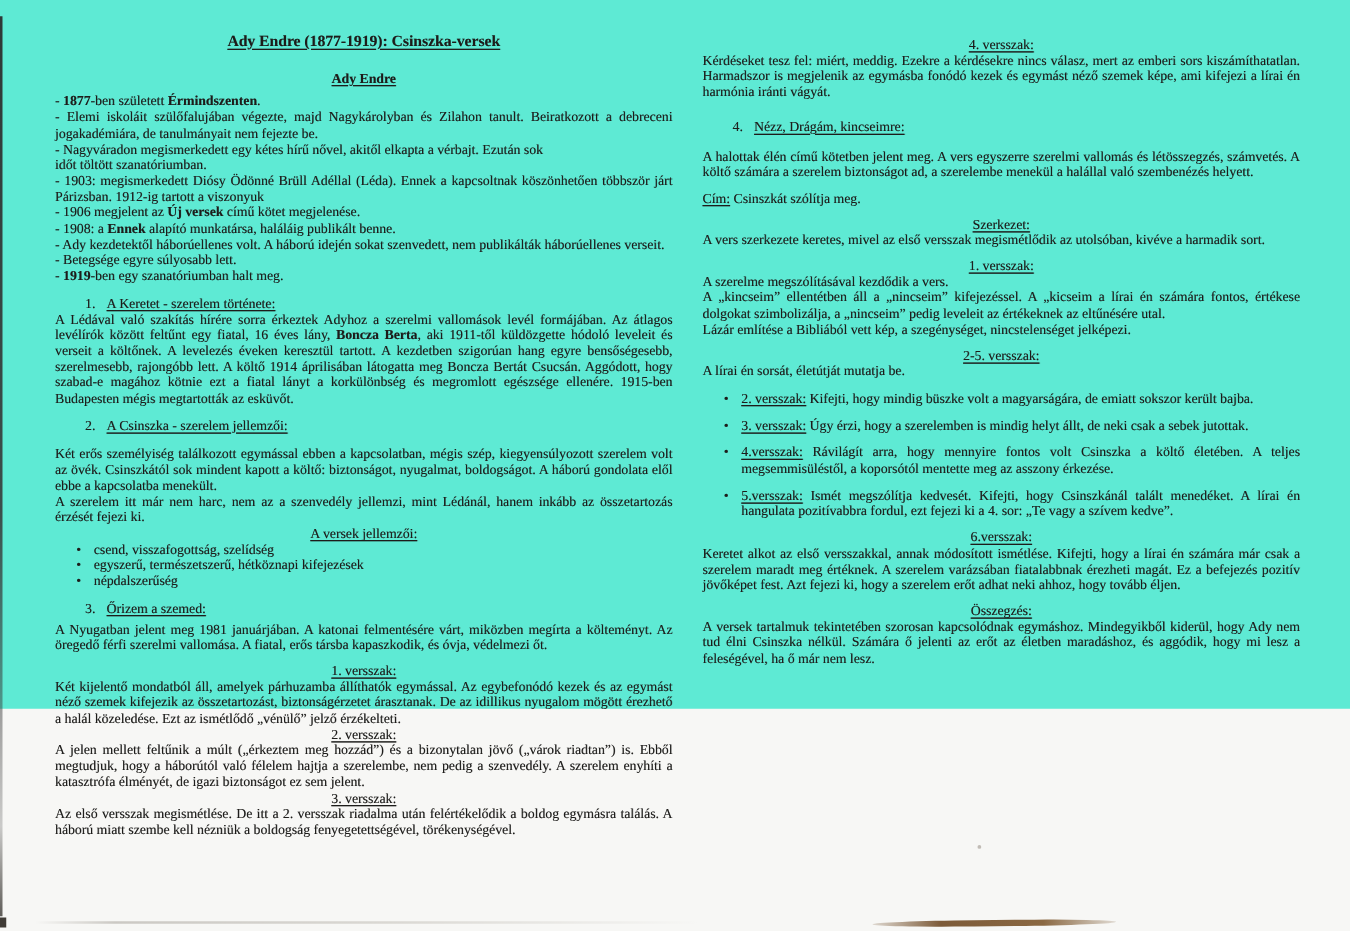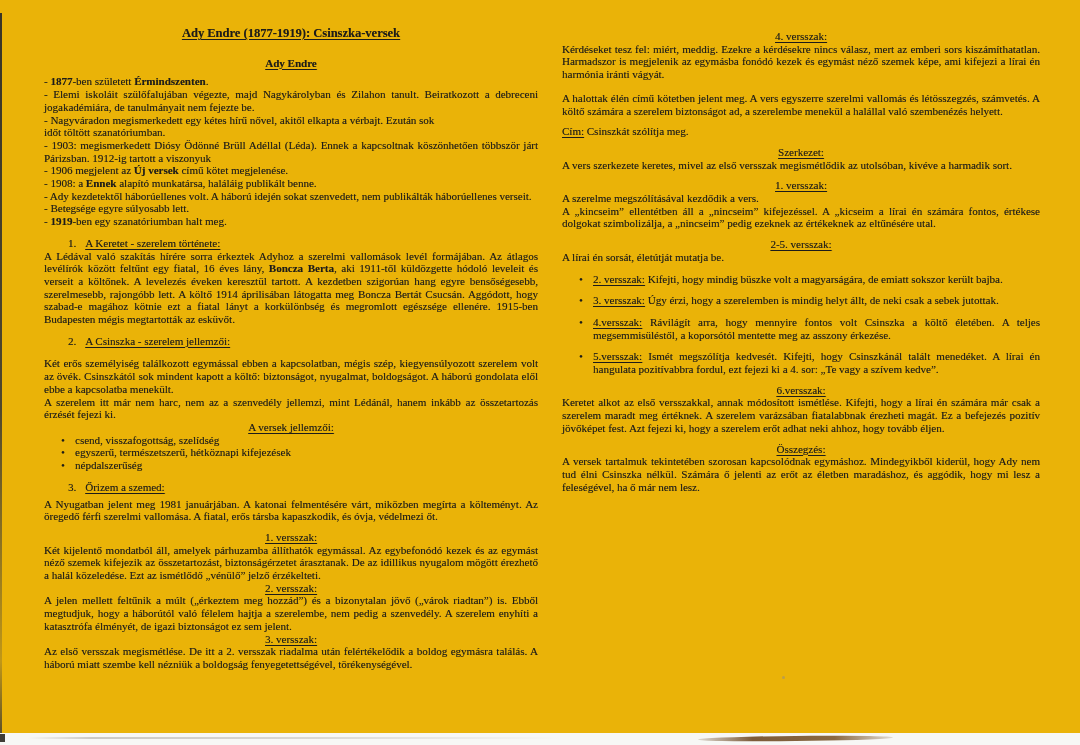--- a/index.html
+++ b/index.html
@@ -4,21 +4,21 @@
 <style>
   html,body { margin:0; padding:0; }
   body {
     width:1080px; height:745px;
     background:#f7f7f5;
     font-family:"Liberation Serif","DejaVu Serif",serif;
     font-size:11px; line-height:12.7px; color:#1d1c1a;
     overflow:hidden;
   }
   .page {
-    position:relative; width:1080px; height:733px; background:#eab308;
+    position:relative; width:1080px; height:567px; background:#5eead4;
     text-shadow:0.25px 0 0 rgba(25,25,25,.45);
   }
   .col { position:absolute; top:0; }
   .col-left  { left:44px;  width:494px; padding-top:27px; }
   .col-right { left:562px; width:478px; padding-top:30px; }
   p, .line { margin:0; }
   .j { text-align:justify; }
   .u { text-decoration:underline; text-underline-offset:1.5px;text-align:center; }
   .center { text-align:center; }
   .title { font-weight:bold; font-size:12.5px; margin-bottom:17px; }
@@ -103,30 +103,34 @@
     <div class="u">2. versszak:</div>
     <p class="j">A jelen mellett feltűnik a múlt („érkeztem meg hozzád”) és a bizonytalan jövő („várok riadtan”) is. Ebből megtudjuk, hogy a háborútól való félelem hajtja a szerelembe, nem pedig a szenvedély. A szerelem enyhíti a katasztrófa élményét, de igazi biztonságot ez sem jelent.</p>
     <div class="u">3. versszak:</div>
     <p class="j">Az első versszak megismétlése. De itt a 2. versszak riadalma után felértékelődik a boldog egymásra találás. A háború miatt szembe kell nézniük a boldogság fenyegetettségével, törékenységével.</p>
   </div>
 
   <div class="col col-right">
     <div class="u">4. versszak:</div>
     <p class="j">Kérdéseket tesz fel: miért, meddig. Ezekre a kérdésekre nincs válasz, mert az emberi sors kiszámíthatatlan. Harmadszor is megjelenik az egymásba fonódó kezek és egymást néző szemek képe, ami kifejezi a lírai én harmónia iránti vágyát.</p>
 
+    <div class="sec-heading" style="margin-top:15px;">
+      <span class="num">4.</span><span class="u">Nézz, Drágám, kincseimre:</span>
+    </div>
     <p class="j" style="margin-top:11px;">A halottak élén című kötetben jelent meg. A vers egyszerre szerelmi vallomás és létösszegzés, számvetés. A költő számára a szerelem biztonságot ad, a szerelembe menekül a halállal való szembenézés helyett.</p>
 
     <p class="lead"><span class="u">Cím:</span> <span>Csinszkát szólítja meg.</span></p>
 
     <div class="u lead">Szerkezet:</div>
     <p class="j">A vers szerkezete keretes, mivel az első versszak megismétlődik az utolsóban, kivéve a harmadik sort.</p>
 
     <div class="u lead">1. versszak:</div>
     <p class="j">A szerelme megszólításával kezdődik a vers.</p>
-    <p class="j">A „kincseim” ellentétben áll a „nincseim” kifejezéssel. A „kicseim a lírai én számára fontos, értékese dolgokat szimbolizálja, a „nincseim” pedig ezeknek az értékeknek az eltűnésére utal.</p>
+    <p class="j">A „kincseim” ellentétben áll a „nincseim” kifejezéssel. A „kicseim a lírai én számára fontos, értékese dolgokat szimbolizálja, a „nincseim” pedig leveleit az értékeknek az eltűnésére utal.</p>
+    <p class="j">Lázár említése a Bibliából vett kép, a szegénységet, nincstelenséget jelképezi.</p>
 
     <div class="u lead">2-5. versszak:</div>
     <p>A lírai én sorsát, életútját mutatja be.</p>
 
     <ul class="bullets">
       <li class="j"><span class="u">2. versszak:</span> <span>Kifejti, hogy mindig büszke volt a magyarságára, de emiatt sokszor került bajba.</span></li>
       <li class="j"><span class="u">3. versszak:</span> <span>Úgy érzi, hogy a szerelemben is mindig helyt állt, de neki csak a sebek jutottak.</span></li>
       <li class="j"><span class="u">4.versszak:</span> <span>Rávilágít arra, hogy mennyire fontos volt Csinszka a költő életében. A teljes megsemmisüléstől, a koporsótól mentette meg az asszony érkezése.</span></li>
       <li class="j"><span class="u">5.versszak:</span> <span>Ismét megszólítja kedvesét. Kifejti, hogy Csinszkánál talált menedéket. A lírai én hangulata pozitívabbra fordul, ezt fejezi ki a 4. sor: „Te vagy a szívem kedve”.</span></li>
     </ul>

